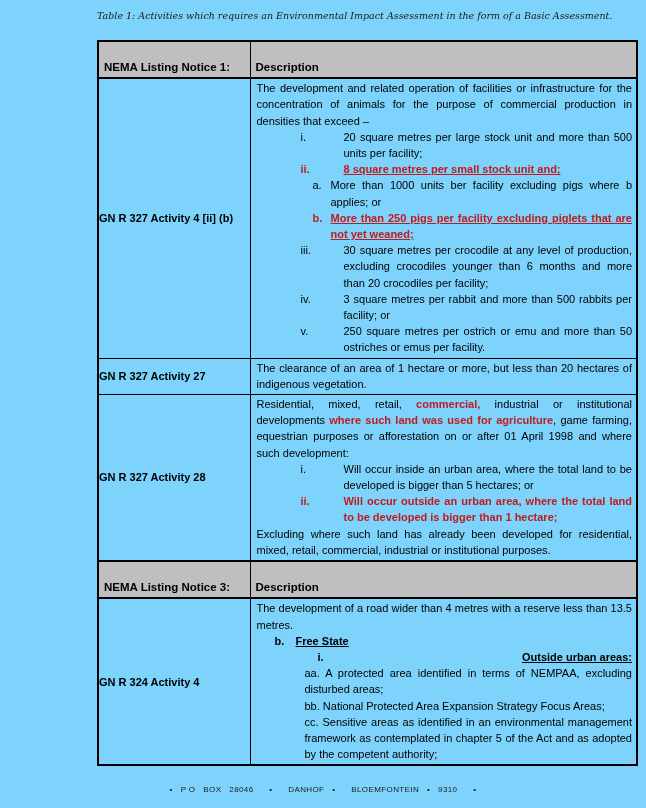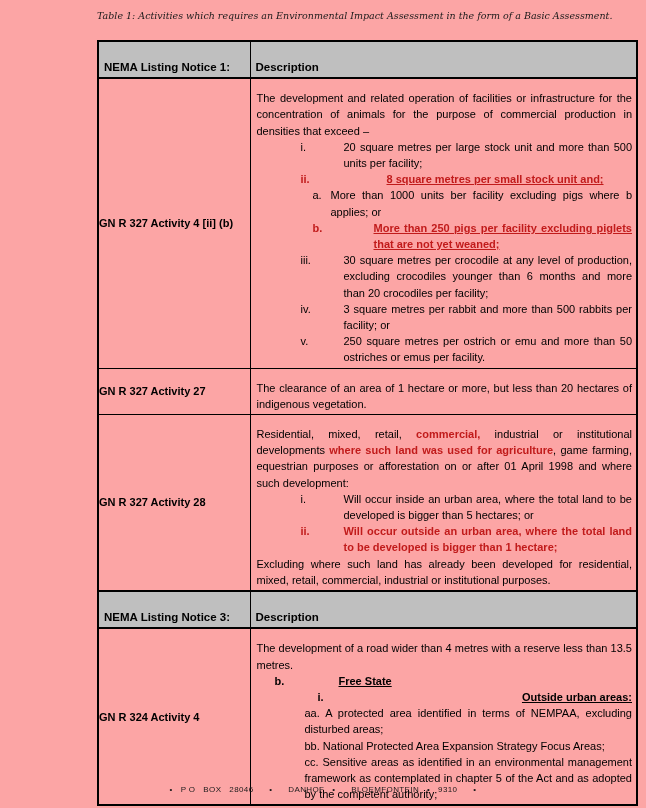--- a/index.html
+++ b/index.html
@@ -1,17 +1,17 @@
 <!DOCTYPE html>
 <html><head>
 <meta charset="utf-8">
 <style>
   html,body { margin:0; padding:0; background:#ffffff; }
   body { width:646px; height:808px; font-family:"Liberation Sans",sans-serif; color:#000; }
-  .page { position:relative; width:646px; height:808px; background:#fca5a5; overflow:hidden; }
+  .page { position:relative; width:646px; height:808px; background:#7dd3fc; overflow:hidden; }
 
   .doc-title {
     position:absolute; left:97px; top:10px; width:520px;
     font-family:"DejaVu Serif",serif; font-style:italic; font-size:9.5px; color:#1a1a1a;
   }
 
   table.doc-table {
     position:absolute; left:97px; top:40px; width:541px;
     border-collapse:collapse; table-layout:fixed;
     font-size:11px; line-height:16.2px; color:#000;
@@ -19,35 +19,35 @@
   }
   col.c1 { width:152px; }
   td { border:1px solid #000; padding:1px 4px 1px 5px; }
 
   .hcell {
     background:#BFBFBF; font-weight:bold; font-size:11.5px;
     border-top:2px solid #000; border-bottom:2px solid #000;
     padding:17px 4px 2px 5px;
   }
   .lcell { font-weight:bold; vertical-align:middle; padding-left:0; }
-  .dcell { vertical-align:top; padding:11px 4px 2px 6px; }
+  .dcell { vertical-align:top; padding:1px 4px 2px 6px; }
   .para { text-align:justify; }
 
   .li { position:relative; }
   .li .num { position:absolute; top:0; }
   .li .litext { display:block; text-align:justify; }
   .roman { padding-left:87px; } .roman > .num { left:44px; }
   .alpha { padding-left:74px; } .alpha > .num { left:56px; }
   .bitem { padding-left:39px; } .bitem > .num { left:18px; }
   .iitem { padding-left:82px; } .iitem > .num { left:61px; }
   .aaitem { margin-left:48px; text-align:justify; }
 
   .red { color:#C11B1B; }
   .bold { font-weight:bold; }
-  .ul { text-decoration:underline;margin-left:43px; }
+  .ul { text-decoration:underline; }
 
   .footer {
     position:absolute; left:0; top:762px; width:646px;
     text-align:center; font-size:8px; letter-spacing:0.4px;
     line-height:11px; white-space:pre; color:#1a1a1a;
   }
 </style>
 </head>
 <body>
 

